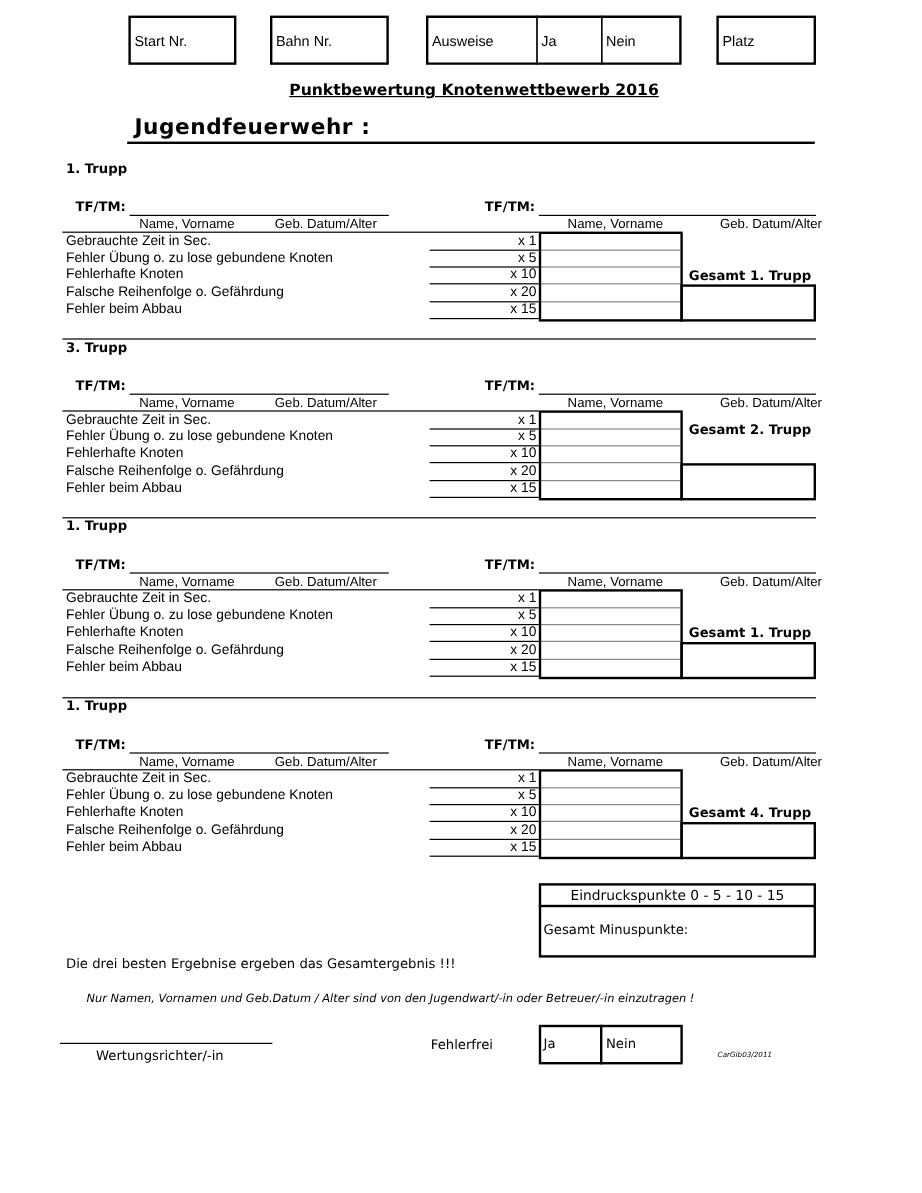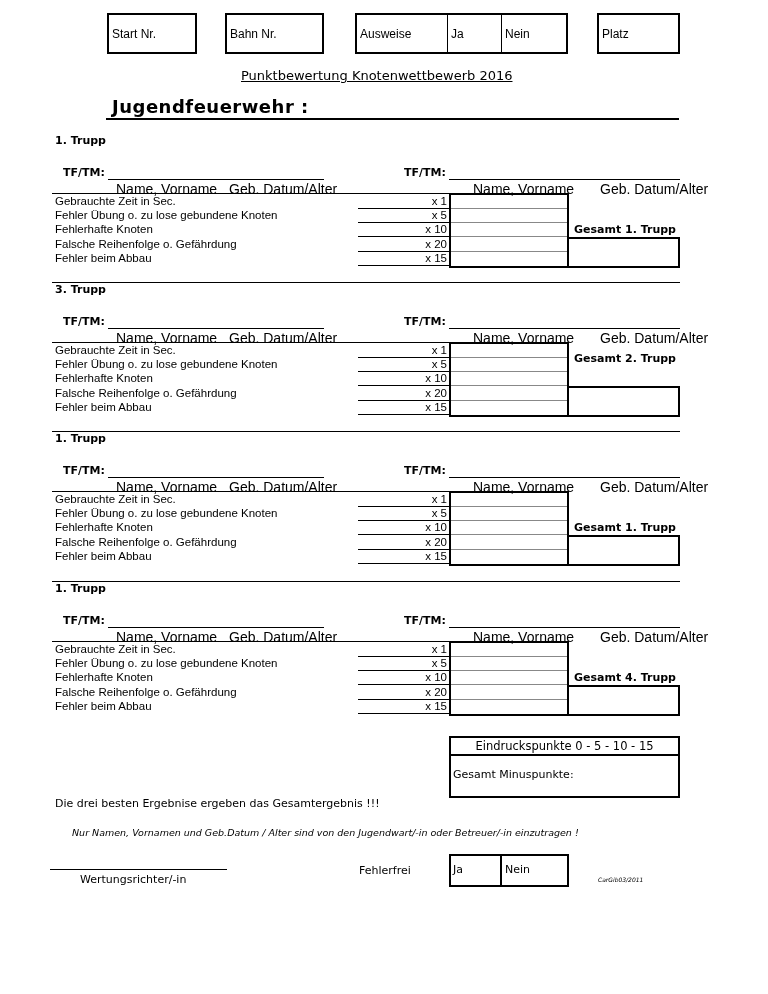--- a/index.html
+++ b/index.html
@@ -1,26 +1,26 @@
 <!DOCTYPE html>
 <html><head>
 <meta charset="utf-8">
 <style>
   html,body{margin:0;padding:0;background:#fff;}
   body{width:768px;height:994px;position:relative;overflow:hidden;font-family:"Liberation Sans",sans-serif;color:#000;}
   .abs{position:absolute;}
   .box{position:absolute;border:2px solid #000;box-sizing:border-box;font-size:12px;padding-left:3px;display:flex;align-items:center;}
-  .title{position:absolute;left:241px;top:68px;font-family:"DejaVu Sans",sans-serif;font-weight:normal;font-size:13px;text-decoration:underline;}
+  .title{position:absolute;left:241px;top:68px;font-family:"DejaVu Sans",sans-serif;font-weight:bold;font-size:13px;text-decoration:underline;}
   .jf{position:absolute;left:112px;top:96px;font-family:"DejaVu Sans",sans-serif;font-weight:bold;font-size:18px;letter-spacing:0.5px;}
   .jfline{position:absolute;left:106px;top:118px;width:573px;height:2px;background:#000;}
   .sec-head{position:absolute;left:55px;font-family:"DejaVu Sans",sans-serif;font-weight:bold;font-size:11px;}
   .sec-rule{position:absolute;left:52px;width:628px;height:1px;background:#000;}
   .tf{position:absolute;font-family:"DejaVu Sans",sans-serif;font-weight:bold;font-size:11px;}
   .uline{position:absolute;height:1px;background:#000;}
-  .small{position:absolute;font-size:14px;}
+  .small{position:absolute;font-size:11px;}
   .row-label{position:absolute;left:55px;font-size:11.5px;}
   .mult{position:absolute;left:358px;width:91px;text-align:right;font-size:11.5px;}
   .mline{position:absolute;left:358px;width:91px;height:1px;background:#000;}
   .gbox{position:absolute;border:2px solid #000;box-sizing:border-box;}
   .gcell-line{position:absolute;height:1px;background:#888;}
   .gesamt{position:absolute;left:574px;font-family:"DejaVu Sans",sans-serif;font-weight:bold;font-size:11px;}
   .bold-dv{font-family:"DejaVu Sans",sans-serif;font-weight:normal;}
 </style>
 </head>
 <body>

